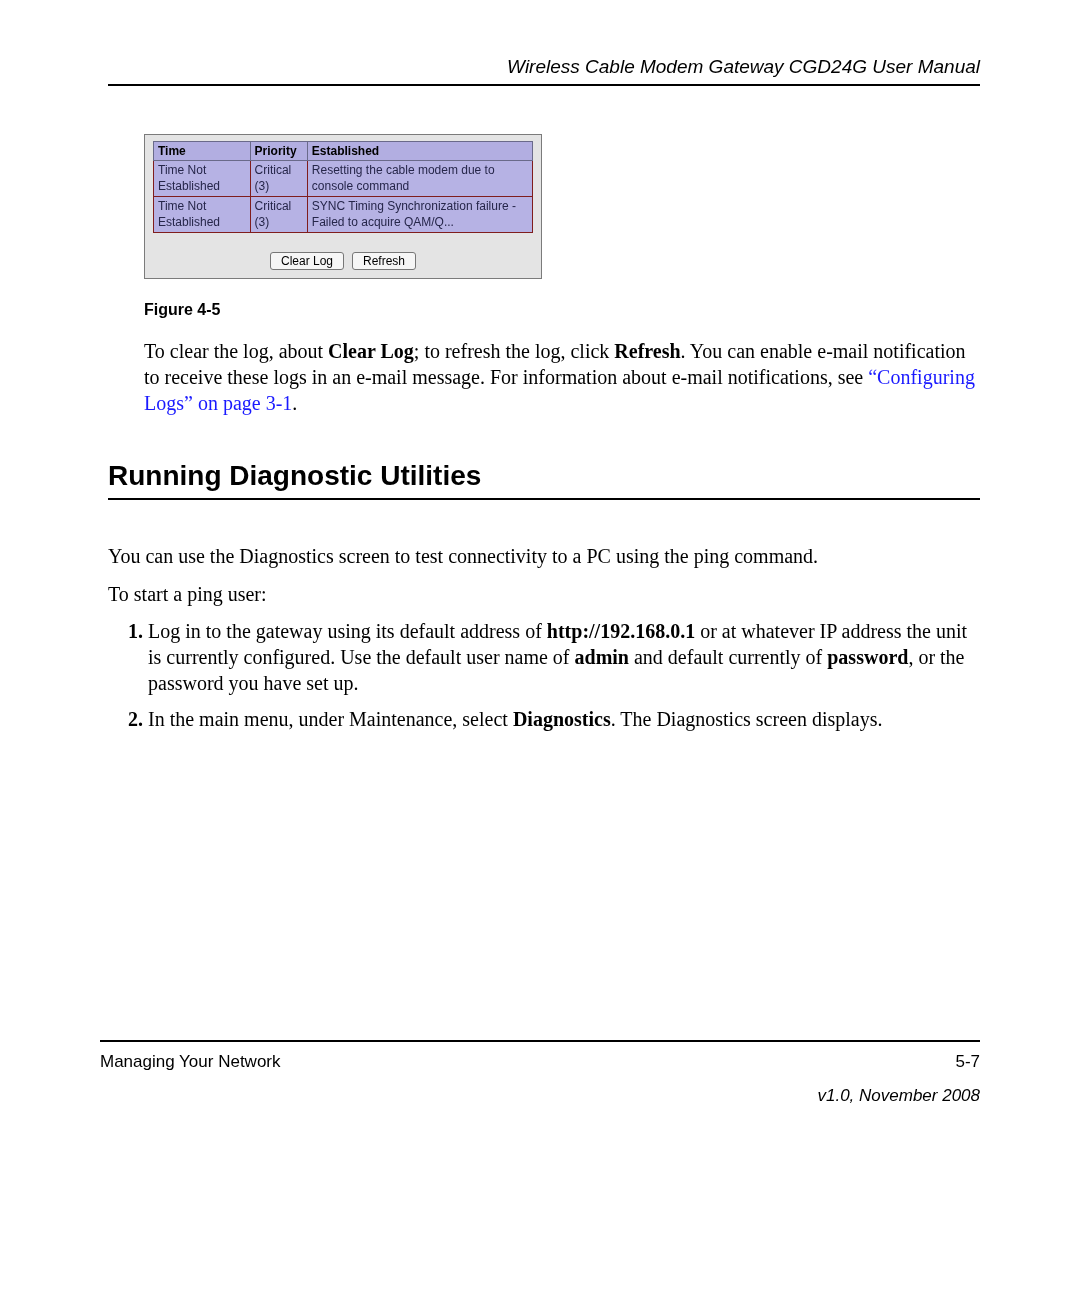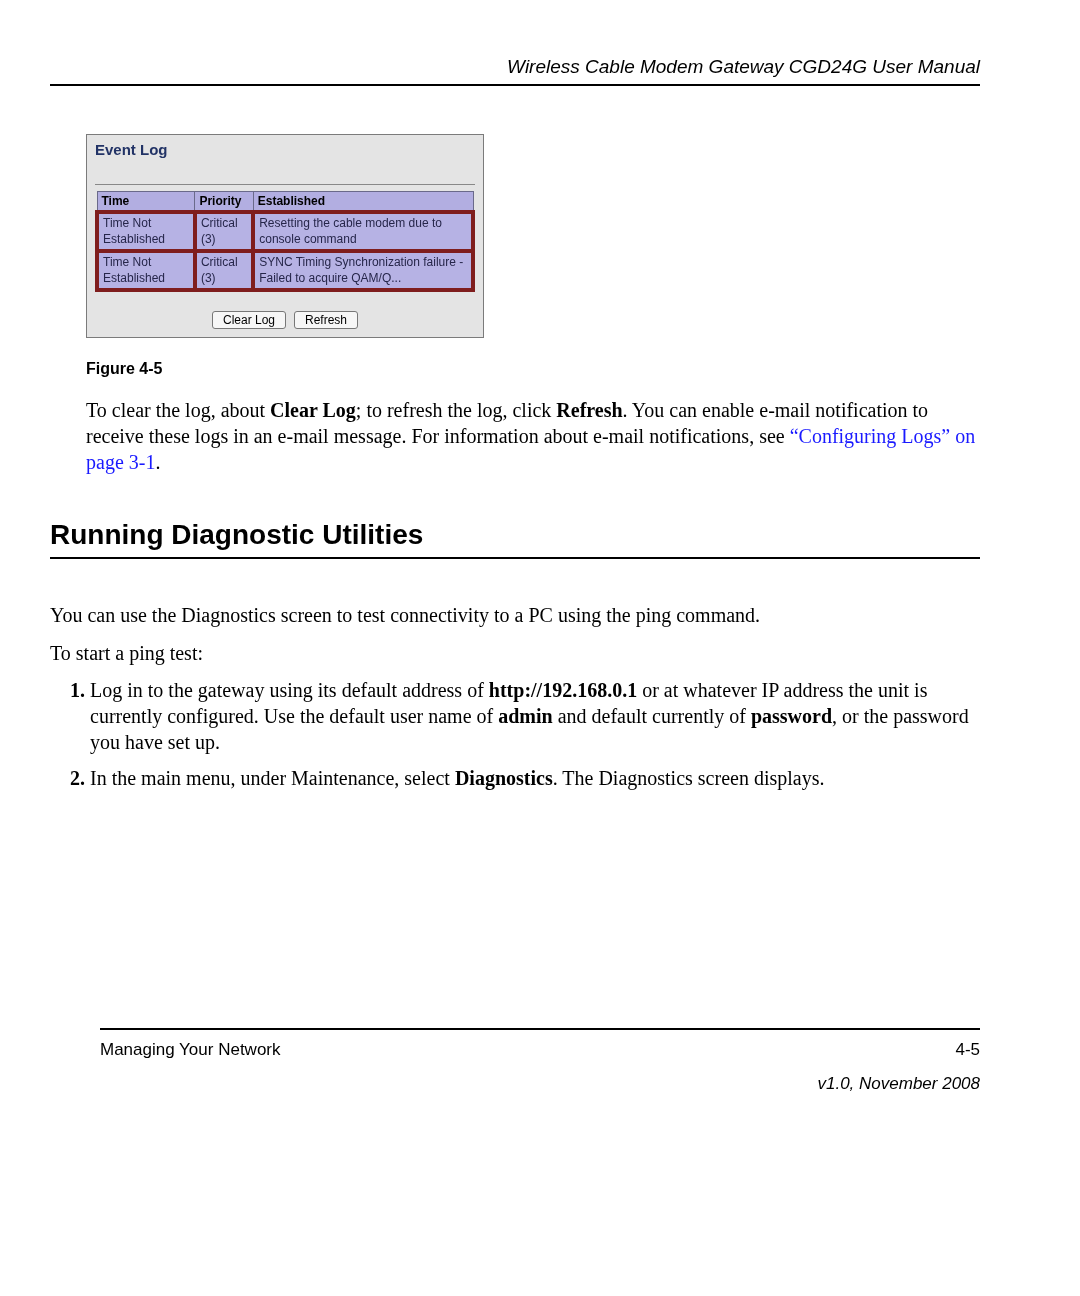--- a/index.html
+++ b/index.html
@@ -7,21 +7,21 @@
     padding: 0;
     background: #ffffff;
     font-family: "Times New Roman", Times, serif;
     color: #000;
   }
   .page {
     width: 1080px;
     height: 1148px;
     position: relative;
     box-sizing: border-box;
-    padding: 56px 100px 0 50px;
+    padding: 56px 100px 0 108px;
   }
   .header {
     text-align: right;
     font-style: italic;
     font-family: Arial, Helvetica, sans-serif;
     font-size: 19px;
     padding-bottom: 6px;
     border-bottom: 2px solid #000;
     margin-bottom: 48px;
   }
@@ -54,21 +54,21 @@
     text-align: left;
     font-weight: bold;
     background: #b2aee1;
     color: #000000;
     border: 1px solid #6a6a8a;
     padding: 2px 4px;
   }
   table.elog td {
     background: #b6b2e4;
     color: #26264a;
-    border: 4px solid #7f1d1d;
+    border: 1px solid #7f1d1d;
     padding: 2px 4px;
     vertical-align: top;
     line-height: 1.3;
   }
   .elog-buttons {
     text-align: center;
     margin-top: 18px;
   }
   .ui-btn {
     display: inline-block;
@@ -118,21 +118,21 @@
   ol.steps li {
     margin-top: 10px;
   }
   ol.steps li::marker {
     font-weight: bold;
   }
   .footer {
     position: absolute;
     left: 100px;
     right: 100px;
-    bottom: 54px;
+    bottom: 42px;
   }
   .footer-rule {
     border-top: 2px solid #000;
     margin-bottom: 10px;
   }
   .footer-row {
     display: flex;
     justify-content: space-between;
     font-family: Arial, Helvetica, sans-serif;
     font-size: 17px;
@@ -149,21 +149,20 @@
 <body>
 
 <div class="page">
 
   <div class="header">
     <span>Wireless Cable Modem Gateway CGD24G User Manual</span>
   </div>
 
   <div class="figure-wrap">
     <div class="eventlog-box">
-      <div class="elog-title">Event Log</div>
       <table class="elog">
         <thead>
           <tr>
             <th>Time</th>
             <th>Priority</th>
             <th>Established</th>
           </tr>
         </thead>
         <tbody>
           <tr>
@@ -187,33 +186,33 @@
     <div class="figure-caption">Figure 4-5</div>
 
     <p class="body-text" style="margin-left:0;">
       <span>To clear the log, about </span><strong>Clear Log</strong><span>; to refresh the log, click </span><strong>Refresh</strong><span>. You can enable e-mail notification to receive these logs in an e-mail message. For information about e-mail notifications, see </span><span class="link">“Configuring Logs” on page 3-1</span><span>.</span>
     </p>
   </div>
 
   <h2 class="section-heading">Running Diagnostic Utilities</h2>
 
   <p class="intro">You can use the Diagnostics screen to test connectivity to a PC using the ping command.</p>
-  <p class="intro" style="margin-top:10px;">To start a ping test:</p>
+  <p class="intro" style="margin-top:10px;">To start a ping user:</p>
 
   <ol class="steps">
     <li>
       <span>Log in to the gateway using its default address of </span><strong>http://192.168.0.1</strong><span> or at whatever IP address the unit is currently configured. Use the default user name of </span><strong>admin</strong><span> and default currently of </span><strong>password</strong><span>, or the password you have set up.</span>
     </li>
     <li>
       <span>In the main menu, under Maintenance, select </span><strong>Diagnostics</strong><span>. The Diagnostics screen displays.</span>
     </li>
   </ol>
 
   <div class="footer">
     <div class="footer-rule"></div>
     <div class="footer-row">
       <span>Managing Your Network</span>
-      <span>4-5</span>
+      <span>5-7</span>
     </div>
     <div class="footer-version">v1.0, November 2008</div>
   </div>
 
 </div>
 
 </body></html>

